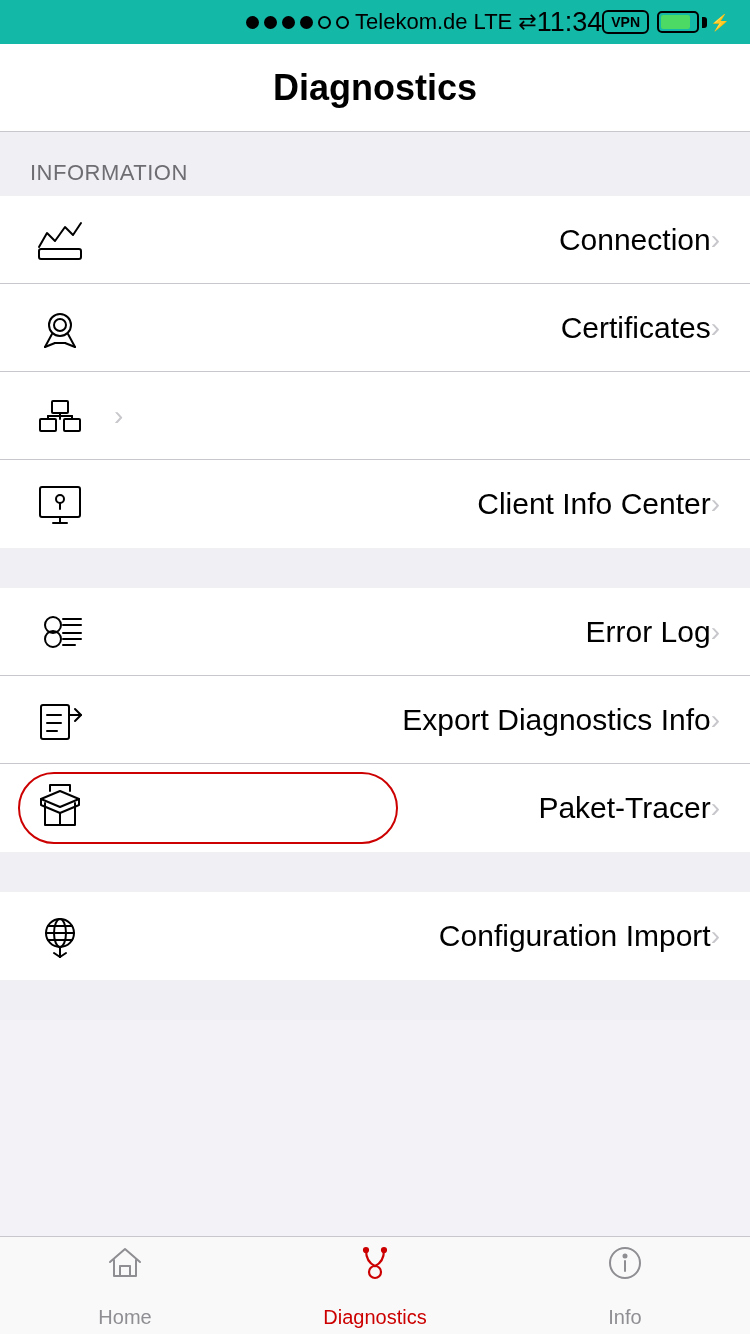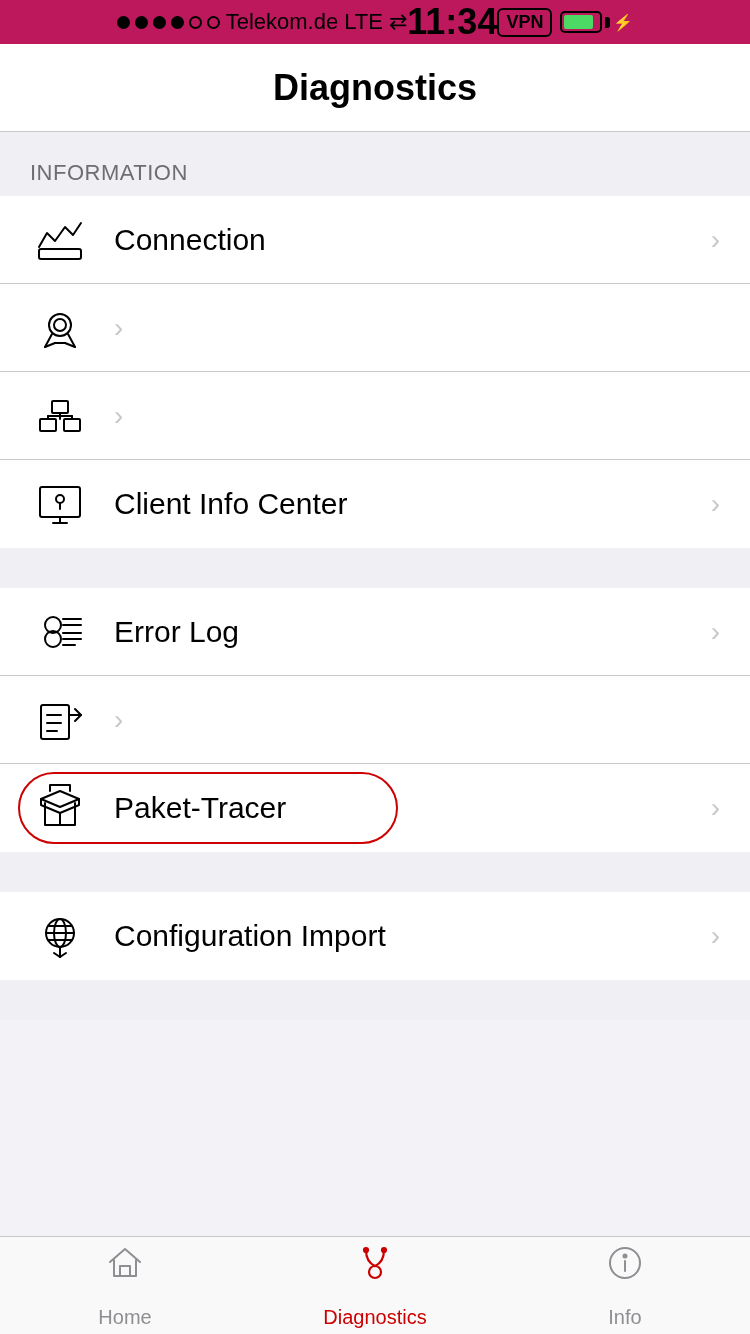--- a/index.html
+++ b/index.html
@@ -7,42 +7,42 @@
     body {
       font-family: -apple-system, 'Helvetica Neue', Arial, sans-serif;
       background: #f2f2f7;
       width: 750px;
       min-height: 1334px;
       overflow-x: hidden;
     }
 
     
     .status-bar {
-      background: #be185d;
+      background: #14b8a6;
       height: 44px;
       display: flex;
       align-items: center;
-      justify-content: center;
+      justify-content: flex-end;
       padding: 2px 20px;
       font-size: 24px;
       font-weight: 500;
     }
     .status-left { display: flex; align-items: center; gap: 6px; font-size: 22px; }
     .status-dots { display: flex; gap: 5px; align-items: center; }
     .dot { width: 13px; height: 13px; border-radius: 50%; background: #000; }
     .dot.empty { background: transparent; border: 2px solid #000; }
     .status-carrier { font-size: 22px; font-weight: 500; }
     .status-lte { font-size: 22px; font-weight: 500; }
-    .status-center { font-size: 36px; font-weight: 700; }
+    .status-center { font-size: 27px; font-weight: 400; }
     .status-right { display: flex; align-items: center; gap: 8px; }
     .vpn-badge {
       border: 2px solid #000;
       border-radius: 6px;
       padding: 2px 7px;
-      font-size: 18px;
+      font-size: 14px;
       font-weight: 600;
     }
     .battery {
       display: flex;
       align-items: center;
       gap: 3px;
     }
     .battery-body {
       width: 42px;
       height: 22px;
@@ -88,20 +88,21 @@
       padding: 28px 30px 10px;
       font-size: 22px;
       font-weight: 500;
       color: #6d6d72;
       letter-spacing: 0.5px;
     }
 
     
     .list-group {
       background: #be185d;
+      text-align: right;
     }
     .list-item {
       display: flex;
       align-items: center;
       padding: 0 30px;
       height: 88px;
       background: #fff;
       border-bottom: 1px solid #c8c8cc;
       position: relative;
       cursor: pointer;
@@ -248,20 +249,21 @@
         <svg viewBox="0 0 50 50" fill="none" stroke="#000" stroke-width="2" stroke-linecap="round" stroke-linejoin="round">
           <circle cx="25" cy="22" r="11"></circle>
           <circle cx="25" cy="22" r="6"></circle>
           <line x1="17" y1="31" x2="10" y2="44"></line>
           <line x1="33" y1="31" x2="40" y2="44"></line>
           <line x1="10" y1="44" x2="20" y2="40"></line>
           <line x1="40" y1="44" x2="30" y2="40"></line>
           <line x1="20" y1="40" x2="30" y2="40"></line>
         </svg>
       </div>
+      <span class="item-label">Certificates</span>
       <span class="chevron">›</span>
     </div>
 
     <div class="list-item">
       <div class="item-icon">
         <svg viewBox="0 0 50 50" fill="none" stroke="#000" stroke-width="2" stroke-linecap="round" stroke-linejoin="round">
           <rect x="5" y="28" width="16" height="12" rx="1"></rect>
           <rect x="29" y="28" width="16" height="12" rx="1"></rect>
           <rect x="17" y="10" width="16" height="12" rx="1"></rect>
           <line x1="25" y1="22" x2="25" y2="28"></line>
@@ -312,20 +314,21 @@
       <div class="item-icon">
         <svg viewBox="0 0 50 50" fill="none" stroke="#000" stroke-width="2" stroke-linecap="round" stroke-linejoin="round">
           <rect x="6" y="10" width="28" height="34" rx="2"></rect>
           <line x1="34" y1="20" x2="46" y2="20"></line>
           <polyline points="40,14 46,20 40,26"></polyline>
           <line x1="12" y1="20" x2="26" y2="20"></line>
           <line x1="12" y1="28" x2="26" y2="28"></line>
           <line x1="12" y1="36" x2="22" y2="36"></line>
         </svg>
       </div>
+      <span class="item-label">Export Diagnostics Info</span>
       <span class="chevron">›</span>
     </div>
 
     <div class="list-item highlighted">
       <div class="highlight-circle"></div>
       <div class="item-icon">
         <svg viewBox="0 0 50 50" fill="none" stroke="#000" stroke-width="2" stroke-linecap="round" stroke-linejoin="round">
 
           <polyline points="10,20 10,42 40,42 40,20"></polyline>
           <polyline points="6,16 25,8 44,16 44,22 25,30 6,22 6,16"></polyline>

